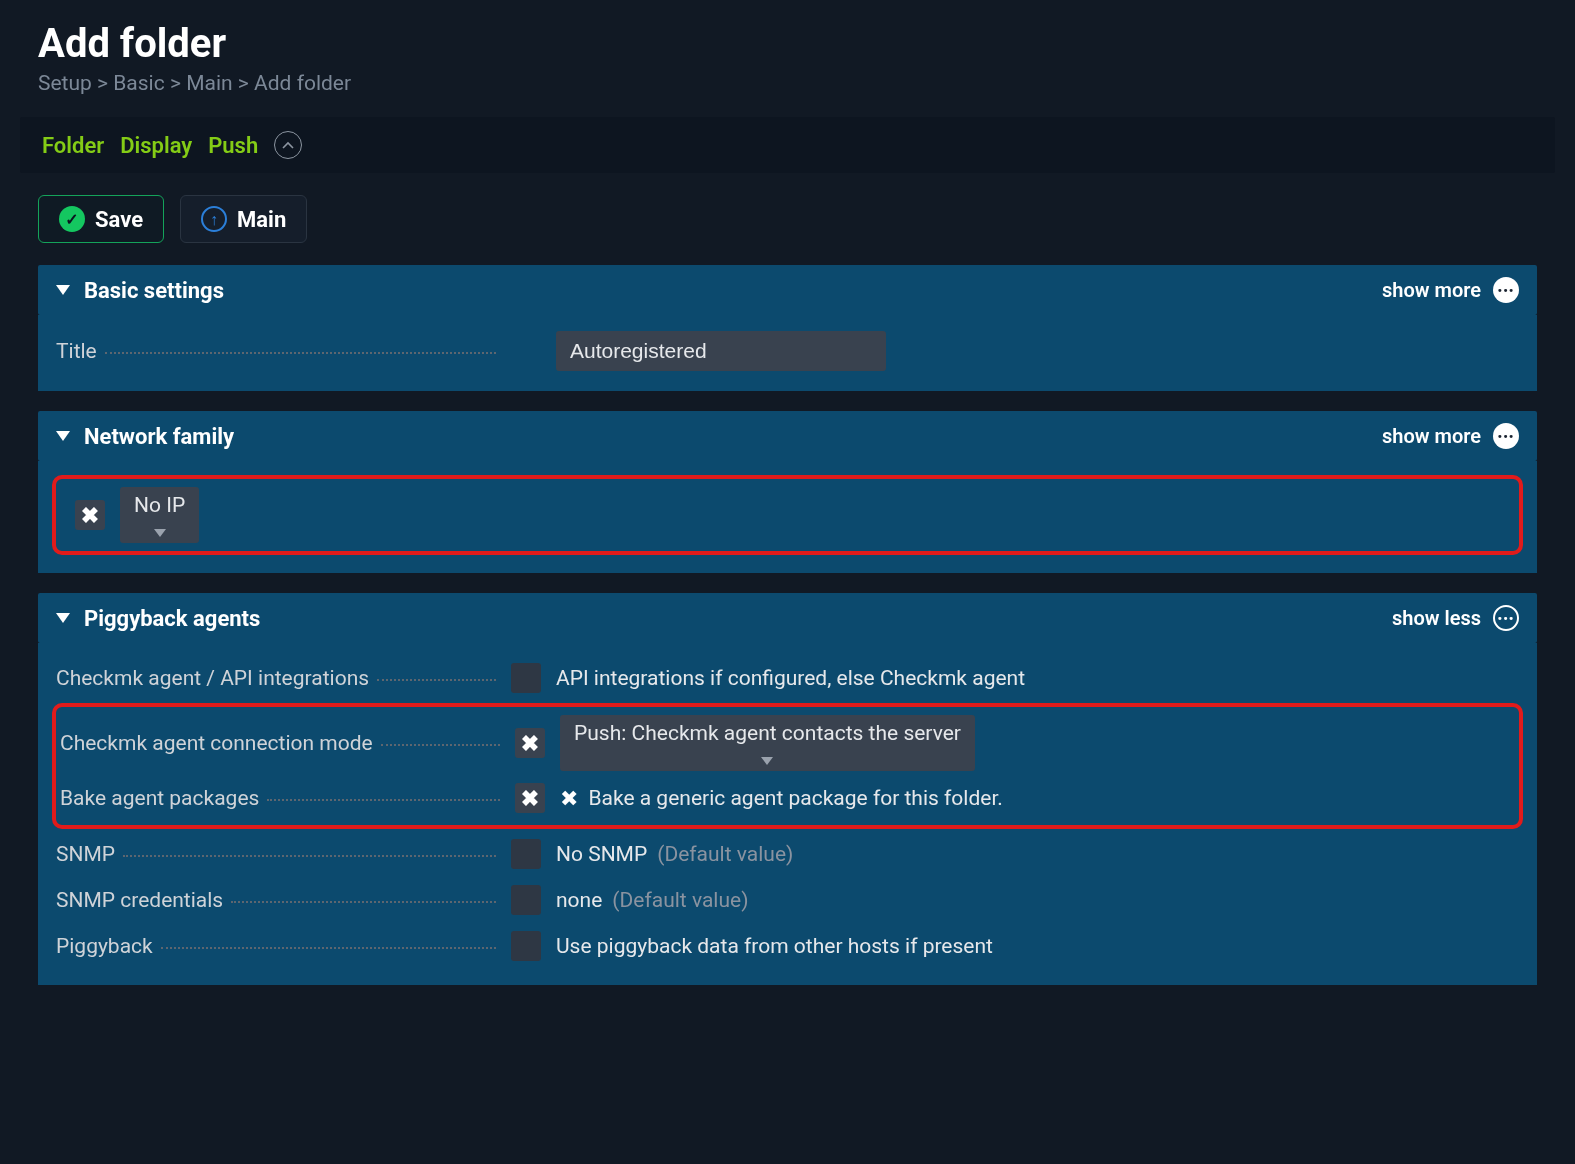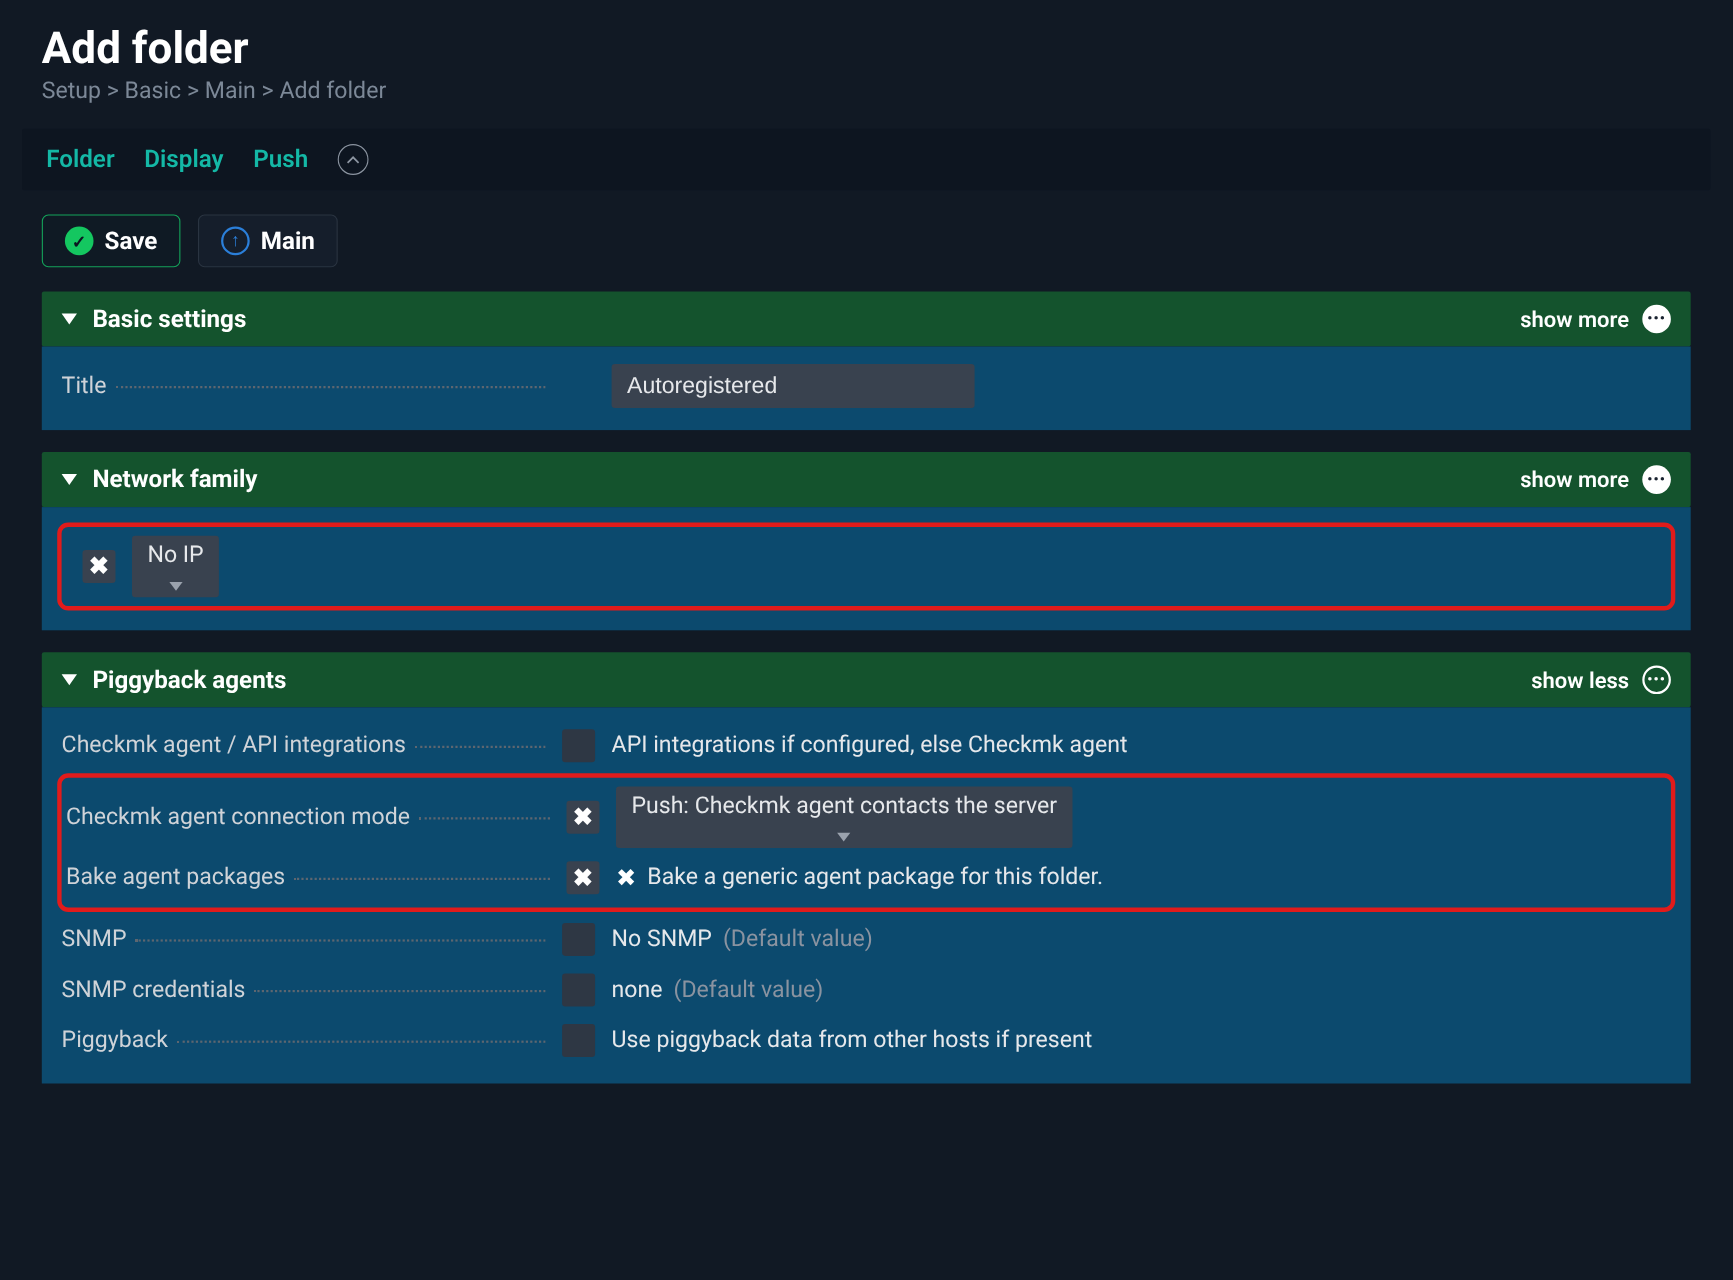--- a/index.html
+++ b/index.html
@@ -26,24 +26,24 @@
   }
   .breadcrumb span { color: #7c8897; }
   .menubar {
     background: #0d1520;
     border-radius: 2px;
     padding: 14px 22px;
     margin-left: -18px;
     margin-right: -18px;
     display: flex;
     align-items: center;
-    gap: 27px;
+    gap: 16px;
     font-size: 22px;
     font-weight: 600;
-    color: #14b8a6;
+    color: #84cc16;
   }
   .menubar .up-icon {
     width: 28px; height: 28px; border: 1.5px solid #8c95a1; border-radius: 50%;
     display: inline-flex; align-items: center; justify-content: center;
     font-size: 14px; color: #8c95a1;
   }
   .action-row {
     display: flex;
     gap: 16px;
     margin: 22px 0 22px 0;
@@ -75,21 +75,21 @@
     display: inline-flex; align-items: center; justify-content: center;
     font-weight: bold; font-size: 16px;
   }
   .icon-check { background: #14c760; color: #0b1520; }
   .icon-up { border: 2px solid #2b7fd9; color: #2b7fd9; background: transparent; }
 
   .section {
     margin-bottom: 20px;
   }
   .section-header {
-    background: #14532d;
+    background: #0c4a6e;
     padding: 12px 18px;
     display: flex;
     align-items: center;
     justify-content: space-between;
     border-radius: 2px;
     gap: 12px;
   }
   .section-header .left {
     display: flex; align-items: center; gap: 14px;
     font-weight: 700; font-size: 22px; color: #ffffff;

